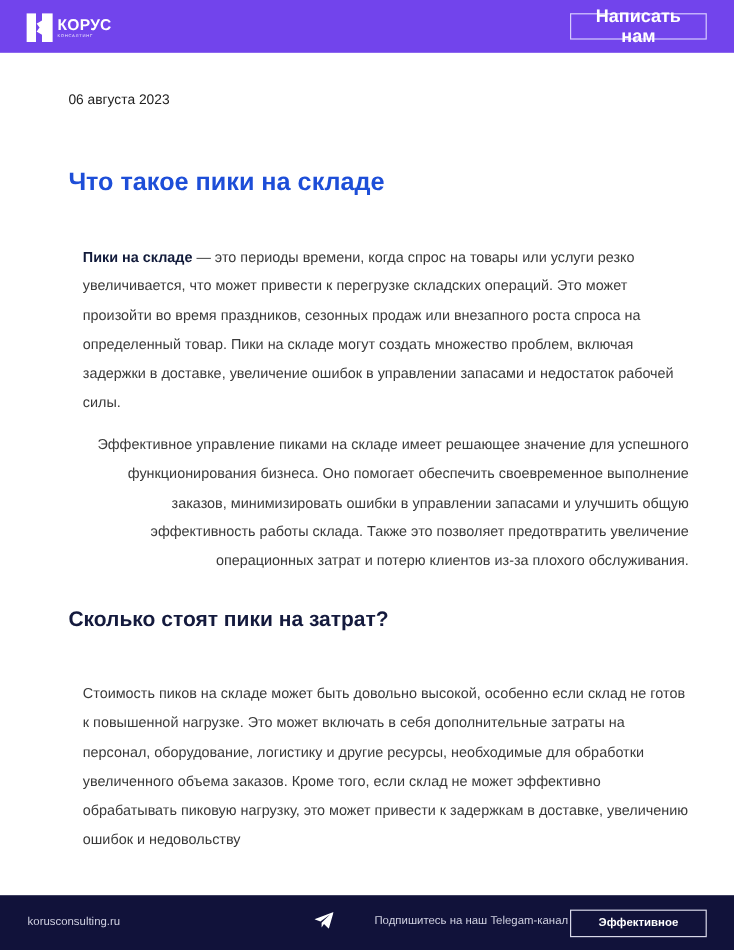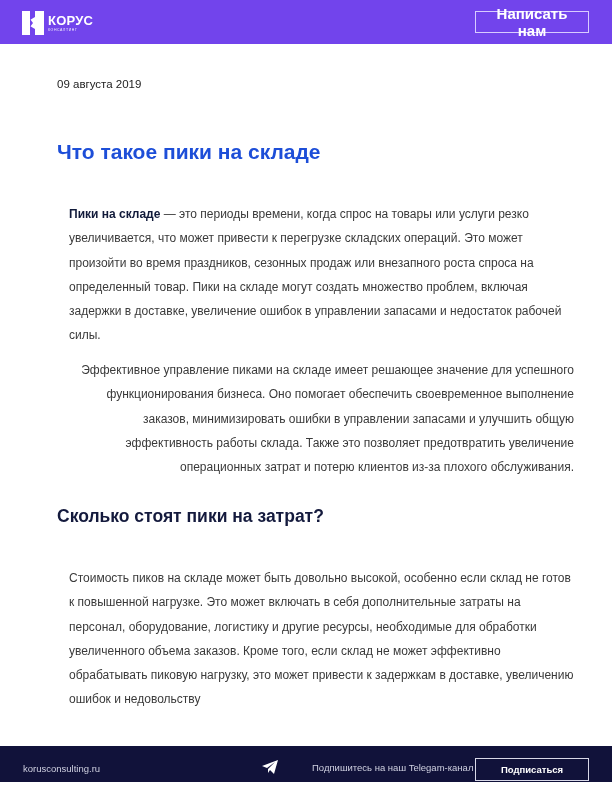--- a/index.html
+++ b/index.html
@@ -45,21 +45,21 @@
   }
   .para b { color: #111a3a; font-weight: bold; }
   .p1 { top: 190px; }
   .p2 { top: 346px; text-align: right; }
   .h2 {
     position: absolute; top: 506px; left: 0; margin: 0;
     font-size: 17.5px; font-weight: bold; color: #141a3d; white-space: nowrap;
   }
   .p3 { top: 554px; }
   .footer {
-    position: absolute; left: 0; top: 746px; width: 612px; height: 36px;
+    position: absolute; left: 0; top: 746px; width: 612px; height: 46px;
     background: #11123a;
   }
   .footer-site {
     position: absolute; left: 23px; top: 17px; color: #cfd0e0; font-size: 9.5px;
     text-decoration: none;
   }
   .tg {
     position: absolute; left: 262px; top: 14px; display: flex; align-items: center; cursor: pointer;
   }
   .tg-text { color: #cfd0e0; font-size: 9.5px; margin-left: 8px; white-space: nowrap; padding-left: 26px; }
@@ -83,34 +83,34 @@
     </svg>
     <div class="logo-text">
       <span class="logo-name">КОРУС</span>
       <span class="logo-sub">КОНСАЛТИНГ</span>
     </div>
   </div>
   <button class="header-btn">Написать нам</button>
 </header>
 
 <main class="content">
-  <div class="date">09 августа 2019</div>
+  <div class="date">06 августа 2023</div>
   <h1 class="title">Что такое пики на складе</h1>
 
   <p class="para p1"><b>Пики на складе</b><span> — это периоды времени, когда спрос на товары или услуги резко увеличивается, что может привести к перегрузке складских операций. Это может произойти во время праздников, сезонных продаж или внезапного роста спроса на определенный товар. Пики на складе могут создать множество проблем, включая задержки в доставке, увеличение ошибок в управлении запасами и недостаток рабочей силы.</span></p>
 
   <p class="para p2"><span>Эффективное управление пиками на складе имеет решающее значение для успешного функционирования бизнеса. Оно помогает обеспечить своевременное выполнение заказов, минимизировать ошибки в управлении запасами и улучшить общую эффективность работы склада. Также это позволяет предотвратить увеличение операционных затрат и потерю клиентов из-за плохого обслуживания.</span></p>
 
   <h2 class="h2">Сколько стоят пики на затрат?</h2>
 
   <p class="para p3"><span>Стоимость пиков на складе может быть довольно высокой, особенно если склад не готов к повышенной нагрузке. Это может включать в себя дополнительные затраты на персонал, оборудование, логистику и другие ресурсы, необходимые для обработки увеличенного объема заказов. Кроме того, если склад не может эффективно обрабатывать пиковую нагрузку, это может привести к задержкам в доставке, увеличению ошибок и недовольству</span></p>
 </main>
 
 <footer class="footer">
   <a class="footer-site">korusconsulting.ru</a>
   <div class="tg">
     <svg width="16" height="14" viewBox="0 0 16 14">
       <polygon points="0,6 16,0 12,14 8,10 6,13 6,9 13,2 5,8" fill="#ffffff"></polygon>
     </svg>
     <span class="tg-text">Подпишитесь на наш Telegam-канал</span>
   </div>
-  <button class="footer-btn">Подписаться</button>
+  <button class="footer-btn">Эффективное</button>
 </footer>
 
 </body></html>

